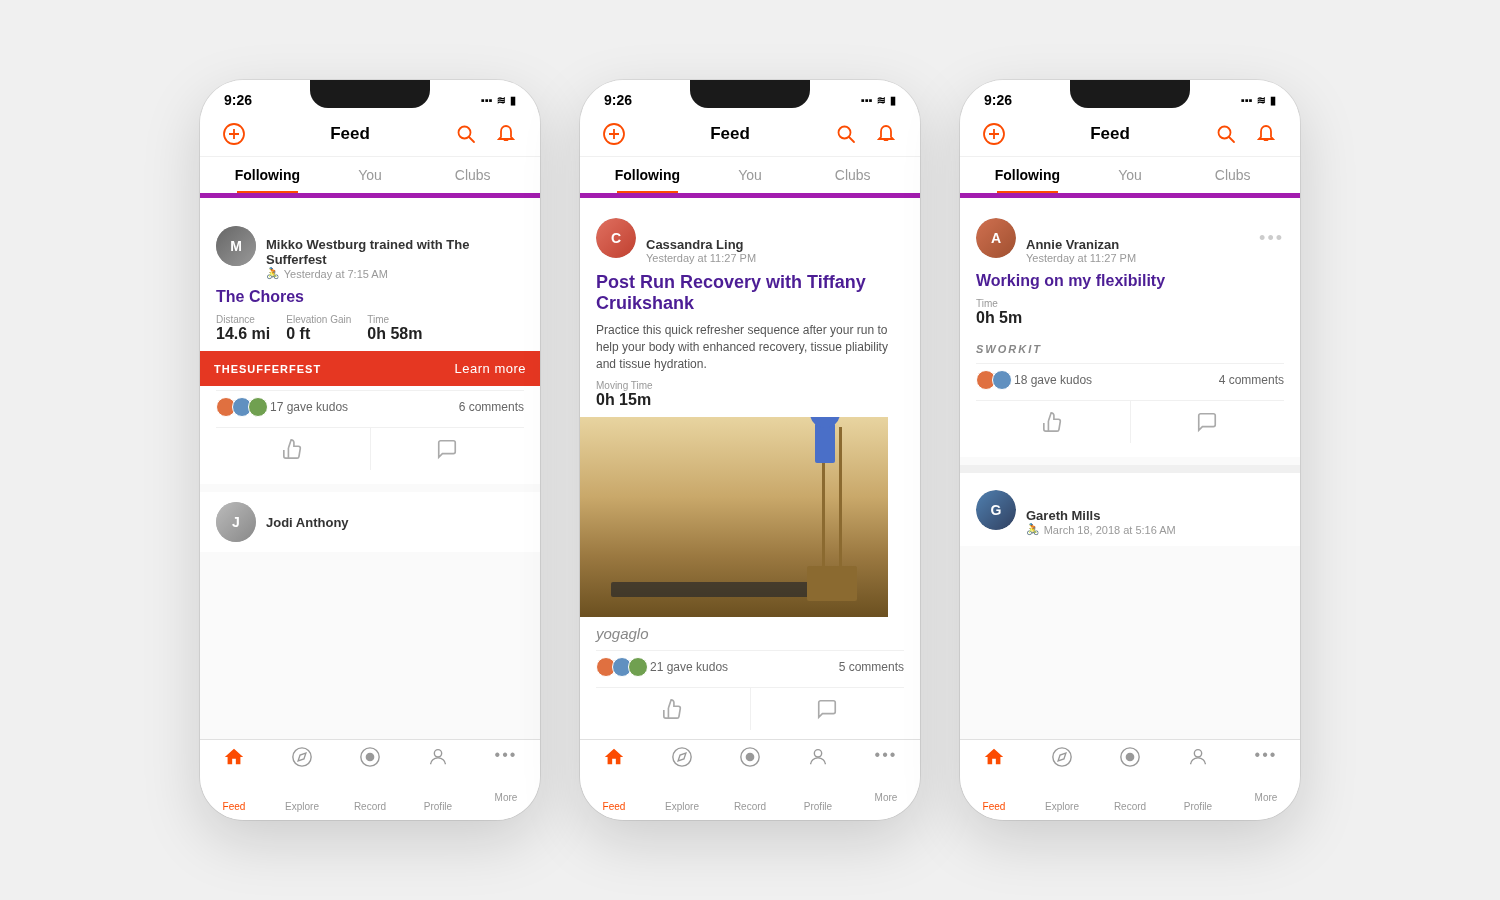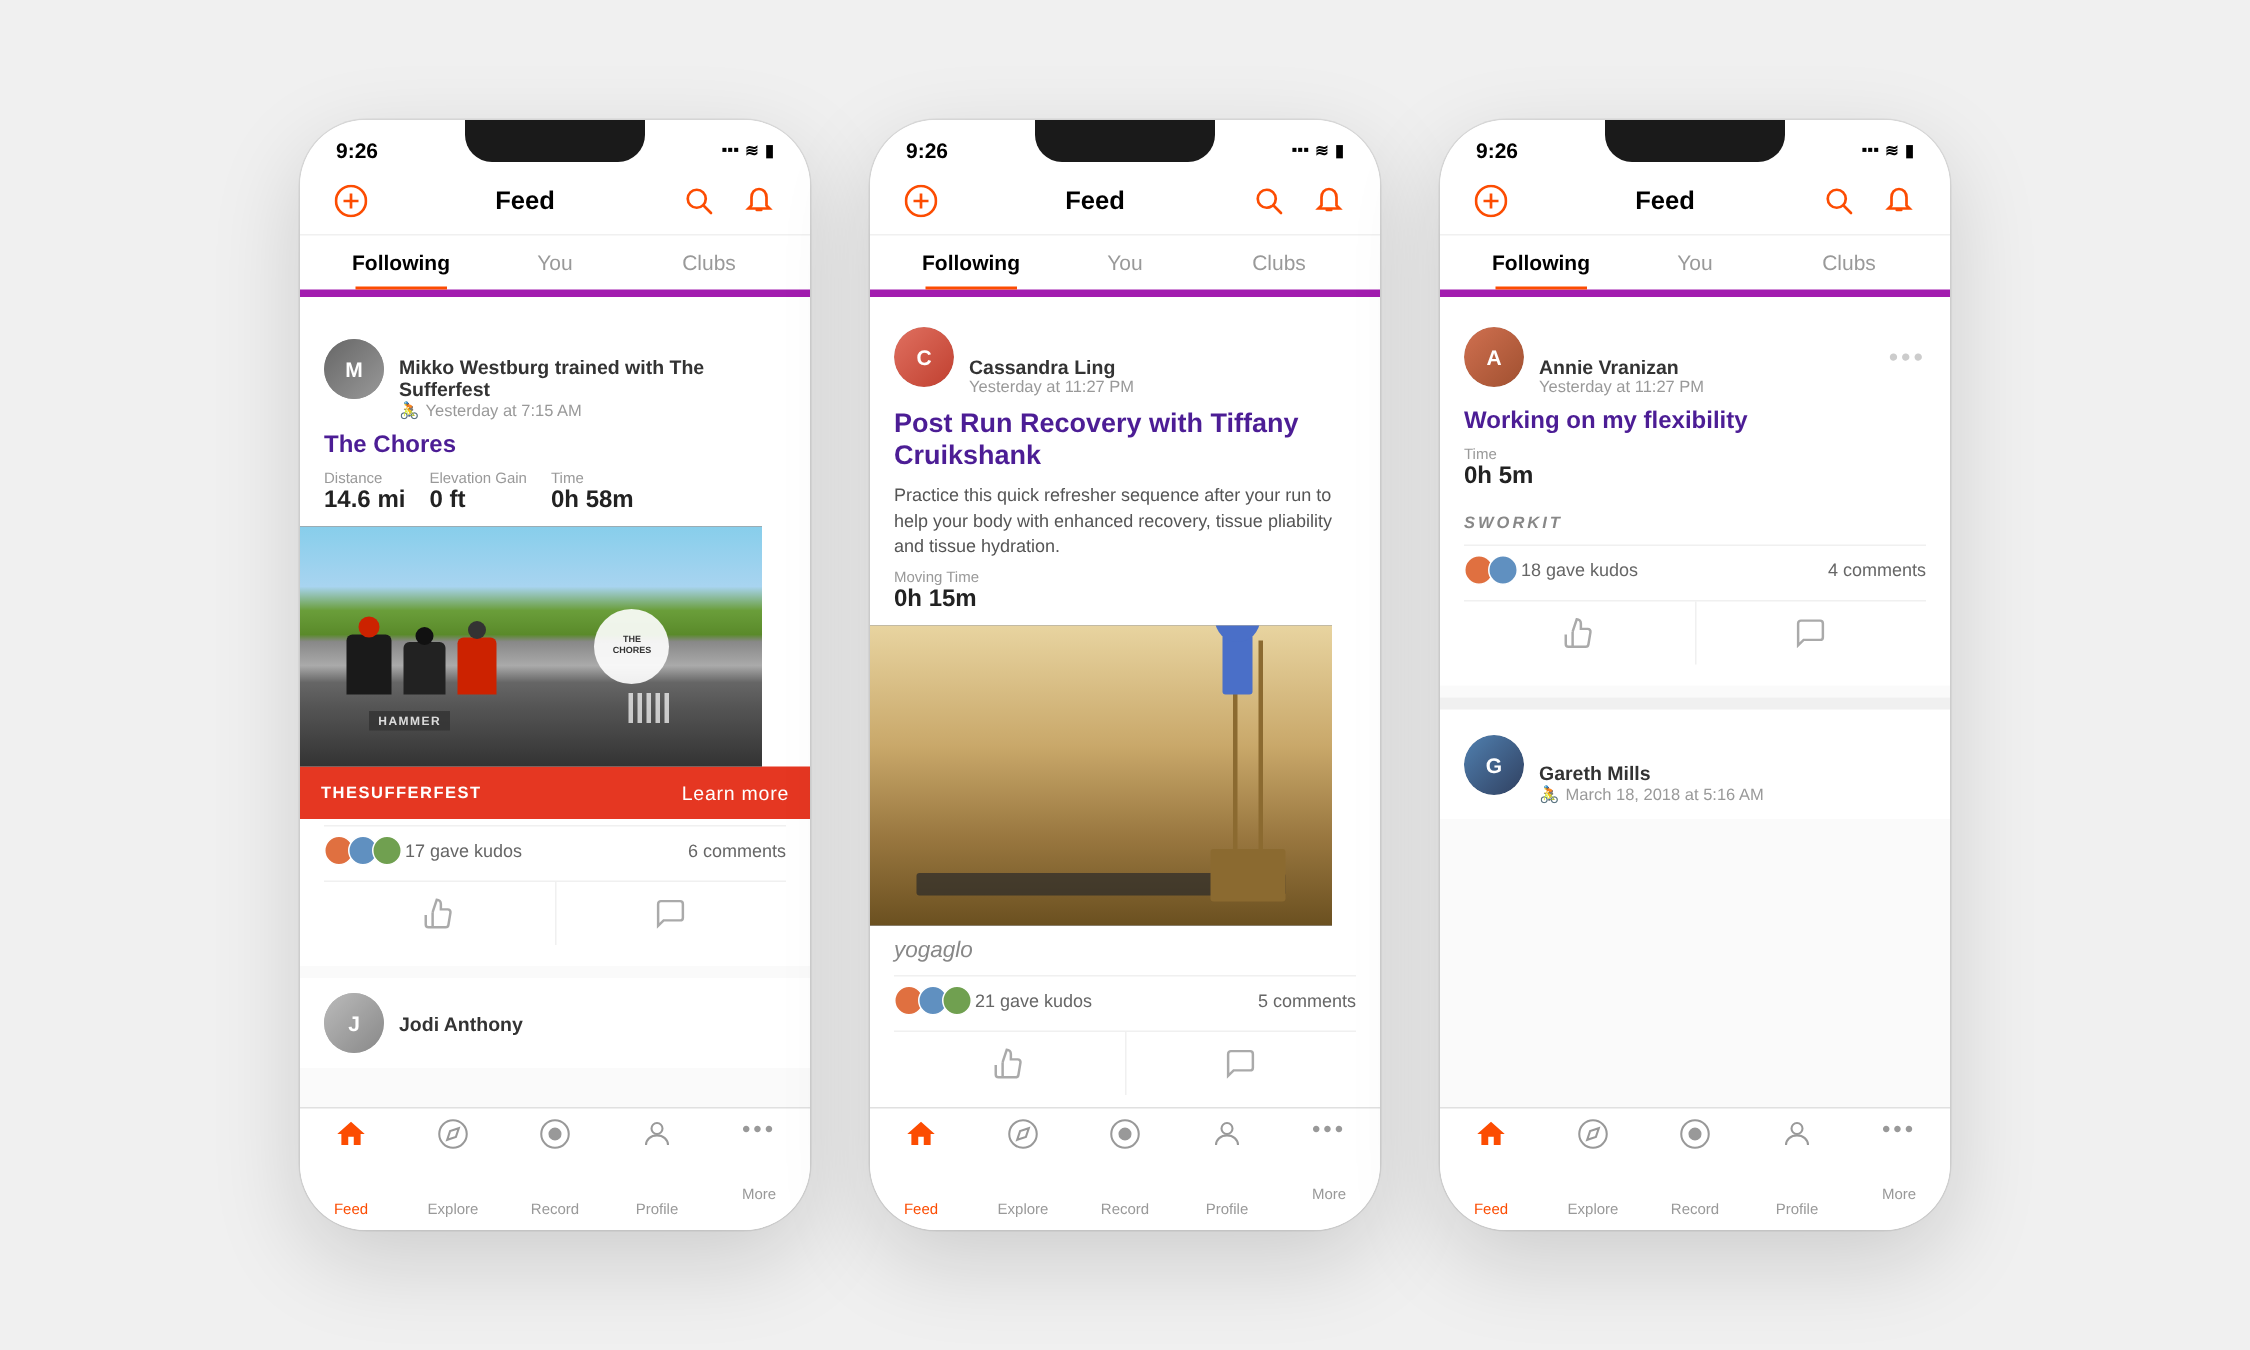--- a/index.html
+++ b/index.html
@@ -387,51 +387,20 @@
           <div class="stat-item">
             <div class="stat-label">Elevation Gain</div>
             <div class="stat-value">0 ft</div>
           </div>
           <div class="stat-item">
             <div class="stat-label">Time</div>
             <div class="stat-value">0h 58m</div>
           </div>
         </div>
 
-        <div class="activity-image" style="margin: 0 -16px; border-radius:0;">
-
-          <div style="width:100%;height:100%;background:linear-gradient(180deg, #87CEEB 0%, #a8d4f0 25%, #6a9e3a 35%, #5a8a2a 45%, #888 48%, #aaa 58%, #666 65%, #555 75%, #333 100%);position:relative;">
-
-            <div style="position:absolute;bottom:30%;left:10%;width:80%;display:flex;gap:8px;align-items:flex-end;">
-              <div style="width:30px;height:40px;background:#1a1a1a;border-radius:4px 4px 0 0;position:relative;">
-                <div style="position:absolute;top:-12px;left:50%;transform:translateX(-50%);width:14px;height:14px;background:#cc2200;border-radius:50%;"></div>
-              </div>
-              <div style="width:28px;height:35px;background:#222;border-radius:4px 4px 0 0;position:relative;">
-                <div style="position:absolute;top:-10px;left:50%;transform:translateX(-50%);width:12px;height:12px;background:#111;border-radius:50%;"></div>
-              </div>
-              <div style="width:26px;height:38px;background:#cc2200;border-radius:4px 4px 0 0;position:relative;">
-                <div style="position:absolute;top:-11px;left:50%;transform:translateX(-50%);width:12px;height:12px;background:#333;border-radius:50%;"></div>
-              </div>
-            </div>
-
-            <div style="position:absolute;bottom:15%;left:15%;background:#333;color:#fff;font-size:8px;font-weight:900;padding:2px 6px;letter-spacing:1px;opacity:0.8;">HAMMER</div>
-
-            <div style="position:absolute;bottom:18%;right:20%;display:flex;gap:3px;">
-              <div style="width:3px;height:20px;background:#fff;opacity:0.7;"></div>
-              <div style="width:3px;height:20px;background:#fff;opacity:0.7;"></div>
-              <div style="width:3px;height:20px;background:#fff;opacity:0.7;"></div>
-              <div style="width:3px;height:20px;background:#fff;opacity:0.7;"></div>
-              <div style="width:3px;height:20px;background:#fff;opacity:0.7;"></div>
-            </div>
-
-            <div style="position:absolute;top:50%;right:20%;transform:translateY(-50%);width:50px;height:50px;background:rgba(255,255,255,0.9);border-radius:50%;display:flex;align-items:center;justify-content:center;">
-              <div style="font-size:6px;font-weight:700;text-align:center;color:#333;line-height:1.2;">THE<br>CHORES</div>
-            </div>
-          </div>
-        </div>
 
         <div class="sufferfest-banner">
           <span style="font-size:11px;letter-spacing:1px;">THESUFFERFEST</span>
           <span class="learn-more">Learn more</span>
         </div>
 
         <div class="kudos-row">
           <div class="kudos-left">
             <div class="kudos-avatars">
               <div class="kudos-avatar" style="background:#e07040;"></div>

